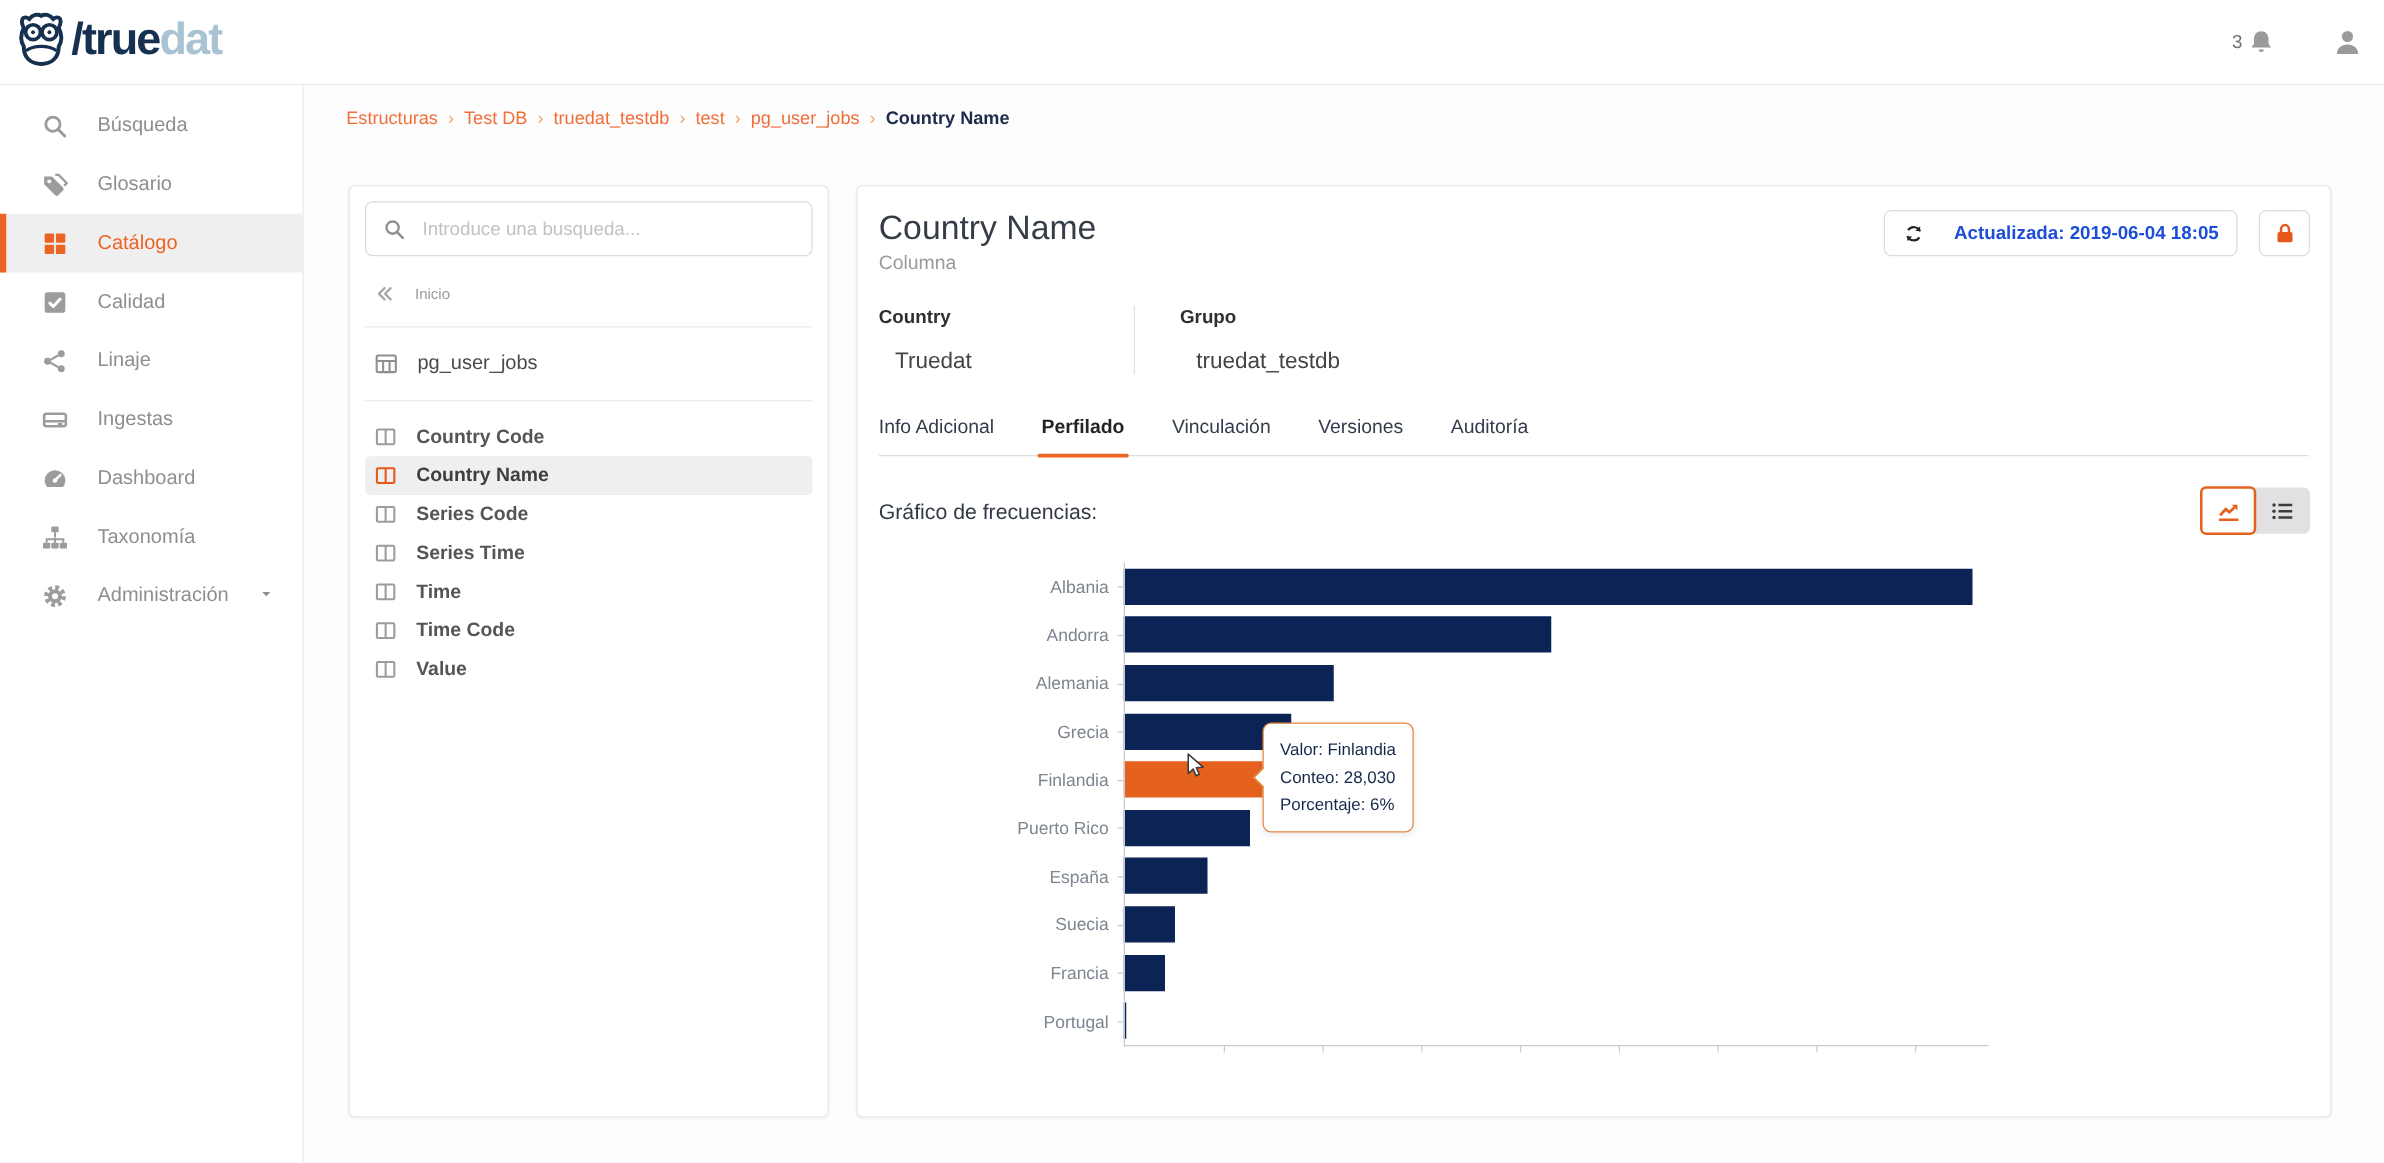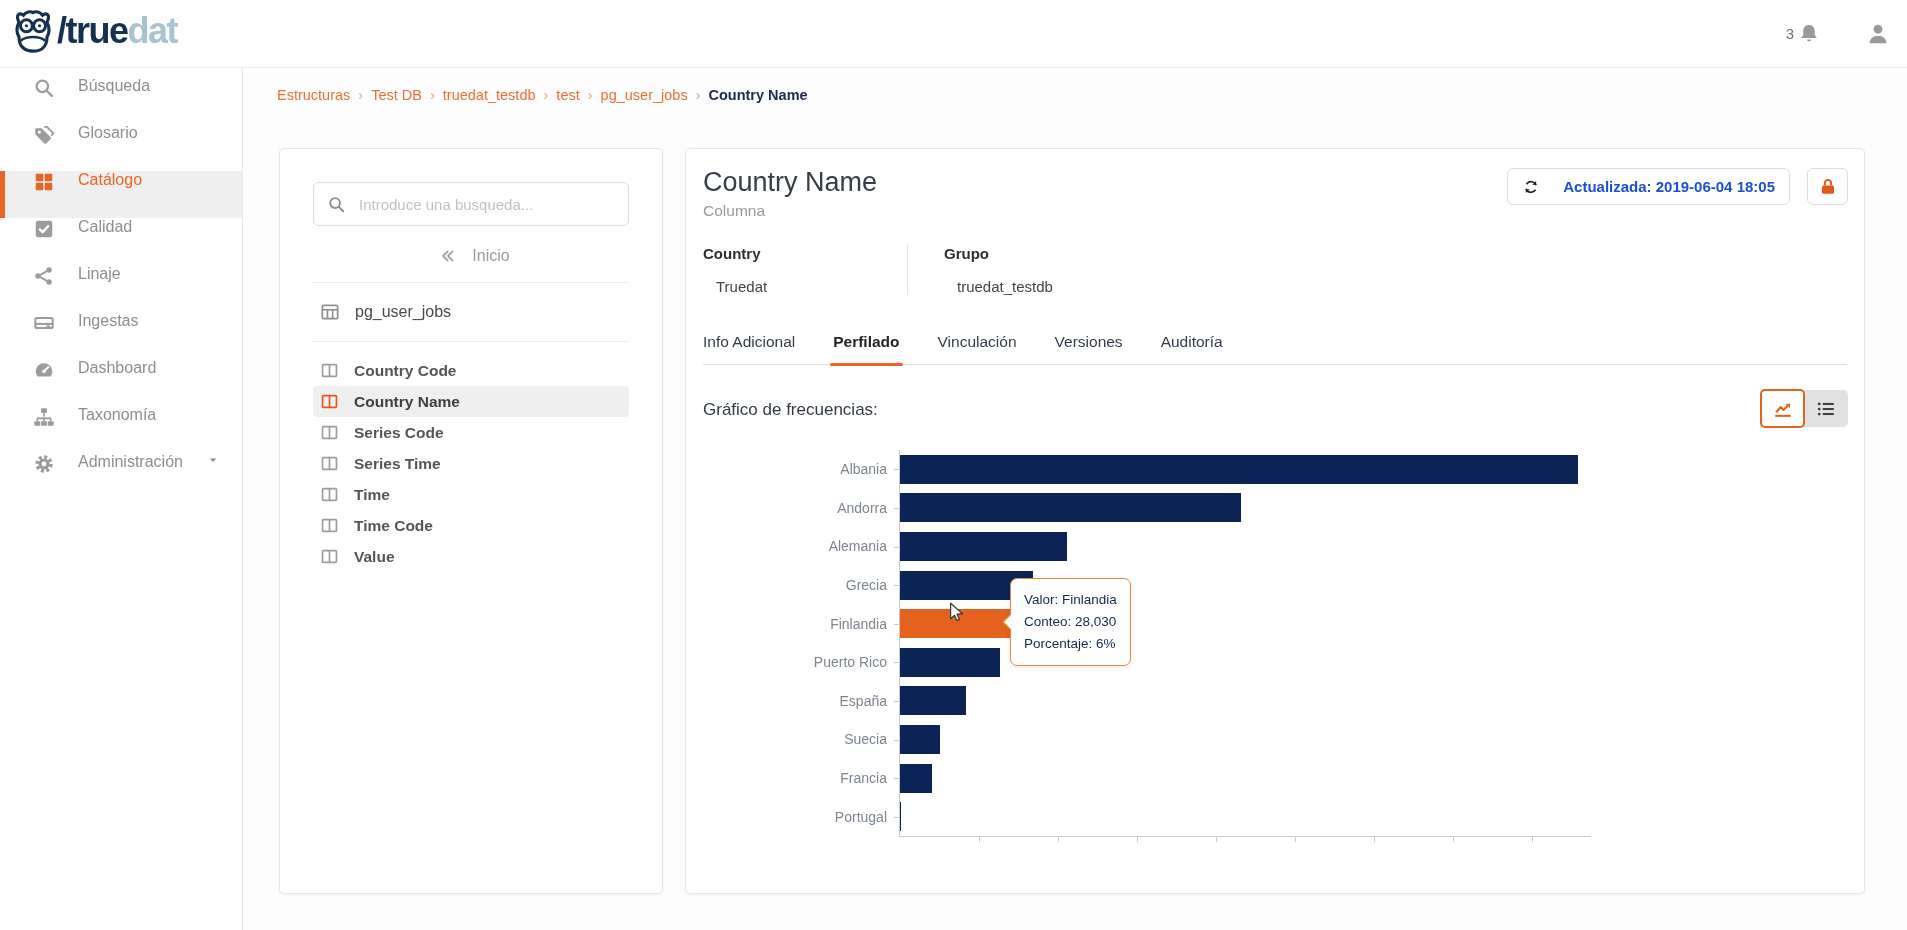--- a/index.html
+++ b/index.html
@@ -15,44 +15,44 @@
   .logo { position:absolute; left:12px; top:8px; display:flex; align-items:center; cursor:pointer; }
   .logo-text { font-size:36px; font-weight:bold; letter-spacing:-1.5px; color:#16314f; margin-left:3px; line-height:1; }
   .logo-text .accent { color:#a9c3d2; }
   .header-right { position:absolute; right:16px; top:0; height:100%; display:flex; align-items:center; gap:44px; }
   .notif { display:flex; align-items:center; gap:3px; color:#8f8f8f; cursor:pointer; }
   .notif-count { font-size:15px; color:#717171; }
   .hicon { width:24px; height:24px; color:#9a9a9a; }
 
   
   .sidebar { position:absolute; top:67px; left:0; width:243px; bottom:0; background:#fff; border-right:1px solid #e9e9e9; padding-top:10px; box-sizing:border-box; z-index:5; }
-  .side-item { position:relative; height:47px; display:flex; padding-left:33px; gap:23px; color:#8e8e8e; font-size:16px; cursor:pointer; }
+  .side-item { position:relative; height:47px; display:flex; align-items:center; padding-left:33px; gap:23px; color:#8e8e8e; font-size:16px; cursor:pointer; }
   .side-item .s-icon { width:22px; height:22px; color:#9c9c9c; flex:none; }
   .side-item.active { background:#efefef; color:#eb6325; }
   .side-item.active::before { content:""; position:absolute; left:0; top:0; bottom:0; width:5px; background:#eb6325; }
   .side-item.active .s-icon { color:#eb6325; }
   .side-caret { width:18px; height:18px; margin-left:auto; margin-right:22px; color:#8e8e8e; }
 
   
   .content { position:absolute; left:244px; top:67px; right:0; bottom:0; background:#fdfdfd; }
   .breadcrumb { position:absolute; left:33px; top:20px; font-size:14.5px; white-space:nowrap; }
   .crumb-link { color:#ef6e39; cursor:pointer; }
   .crumb-sep { color:#efa173; margin:0 8px; }
   .crumb-current { color:#1c2b4a; font-weight:bold; }
 
   .card { position:absolute; background:#fff; border:1px solid #e7e7e7; border-radius:5px; box-shadow:0 1px 3px rgba(0,0,0,0.05); box-sizing:border-box; }
-  .left-card  { left:35px;  top:81px; width:384px;  height:746px; padding:33px; }
+  .left-card  { left:35px;  top:81px; width:384px;  height:746px; padding:12px; }
   .right-card { left:441px; top:81px; width:1180px; height:746px; }
 
   
   .search-box { height:44px; border:1px solid #dcdcdc; border-radius:6px; display:flex; align-items:center; padding:0 13px; gap:11px; box-sizing:border-box; }
   .search-box .sb-icon { width:19px; height:19px; color:#8f8f8f; flex:none; }
   .search-box input { border:none; outline:none; flex:1; font-size:15px; color:#555; font-family:inherit; background:transparent; }
   .search-box input::placeholder { color:#c2c2c2; }
-  .back-row { margin-top:17px; height:26px; display:flex; align-items:center; gap:15px; color:#9b9b9b; font-size:16px; padding-left:7px; cursor:pointer;justify-content:center; }
+  .back-row { margin-top:17px; height:26px; display:flex; align-items:center; gap:15px; color:#9b9b9b; font-size:12px; padding-left:7px; cursor:pointer; }
   .back-row .b-icon { width:18px; height:18px; color:#a5a5a5; }
   .divider { border:none; border-top:1px solid #ececec; margin:13px 0; }
   .table-row { height:32px; display:flex; align-items:center; gap:15px; color:#4a4a4a; font-size:16px; padding-left:7px; cursor:pointer; margin-top:12px; }
   .table-row .t-icon { width:20px; height:20px; color:#8f8f8f; }
   .col-list { margin-top:9px;font-weight:bold; }
   .col-row { display:flex; align-items:center; gap:15px; height:31px; padding-left:7px; border-radius:4px; color:#555; font-size:15.5px; cursor:pointer; }
   .col-row .c-icon { width:19px; height:19px; color:#9c9c9c; flex:none; }
   .col-row.active { background:#efefef; color:#3f3f3f; }
   .col-row.active .c-icon { color:#e4581c; }
 
@@ -63,21 +63,21 @@
   .updated-btn { position:absolute; right:74px; top:19px; height:37px; padding:0 14px; gap:23px; font-size:15px; font-weight:bold; color:#1d4ed8; }
   .updated-btn .r-icon { width:18px; height:18px; color:#222; }
   .lock-btn { position:absolute; right:16px; top:19px; width:41px; height:37px; }
   .lock-btn .l-icon { width:20px; height:20px; color:#e4581c; }
 
   .fields { position:absolute; left:17px; top:96px; display:flex; }
   .field-block { box-sizing:border-box; }
   .field-block.first { width:205px; border-right:1px solid #e3e3e3; }
   .field-block.second { padding-left:36px; }
   .field-label { font-size:15px; font-weight:bold; color:#2f2f2f; }
-  .field-value { margin-top:16px; padding-left:13px; font-size:15px; color:#444; }
+  .field-value { margin-top:16px; padding-left:13px; font-size:18px; color:#444; }
 
   .tabs { position:absolute; left:17px; right:17px; top:172px; display:flex; border-bottom:1px solid #dedede; }
   .tab { padding:12px 0 13px; margin-right:38px; font-size:15.5px; color:#343c4c; cursor:pointer; position:relative; }
   .tab.active { font-weight:bold; color:#242424; }
   .tab.active::after { content:""; position:absolute; left:-3px; right:-3px; bottom:-2px; height:3px; background:#ea6426; border-radius:2px; }
 
   .chart-label { position:absolute; left:17px; top:251px; font-size:17px; color:#333a46; }
   .view-toggle { position:absolute; right:16px; top:240px; display:flex; align-items:center; }
   .vt-btn { width:45px; height:39px; display:flex; align-items:center; justify-content:center; cursor:pointer; box-sizing:border-box; }
   .vt-chart { background:#fff; border:2px solid #e4611e; border-radius:5px; color:#e4611e; z-index:1; }

